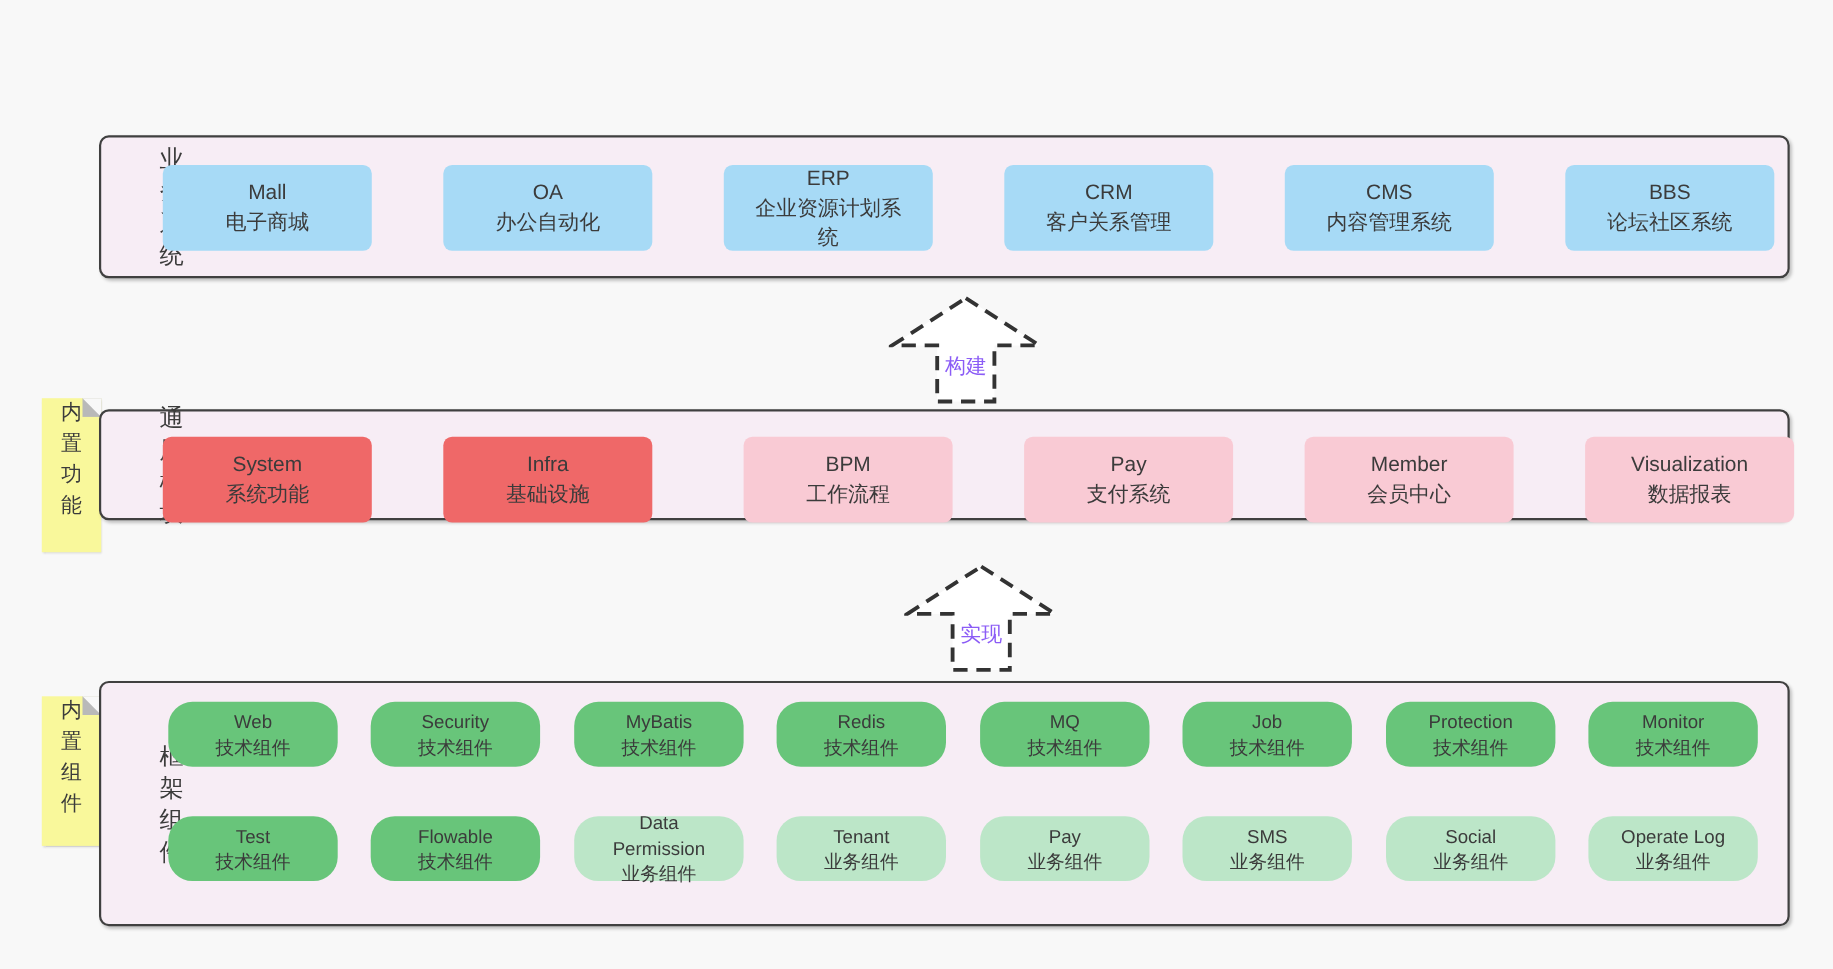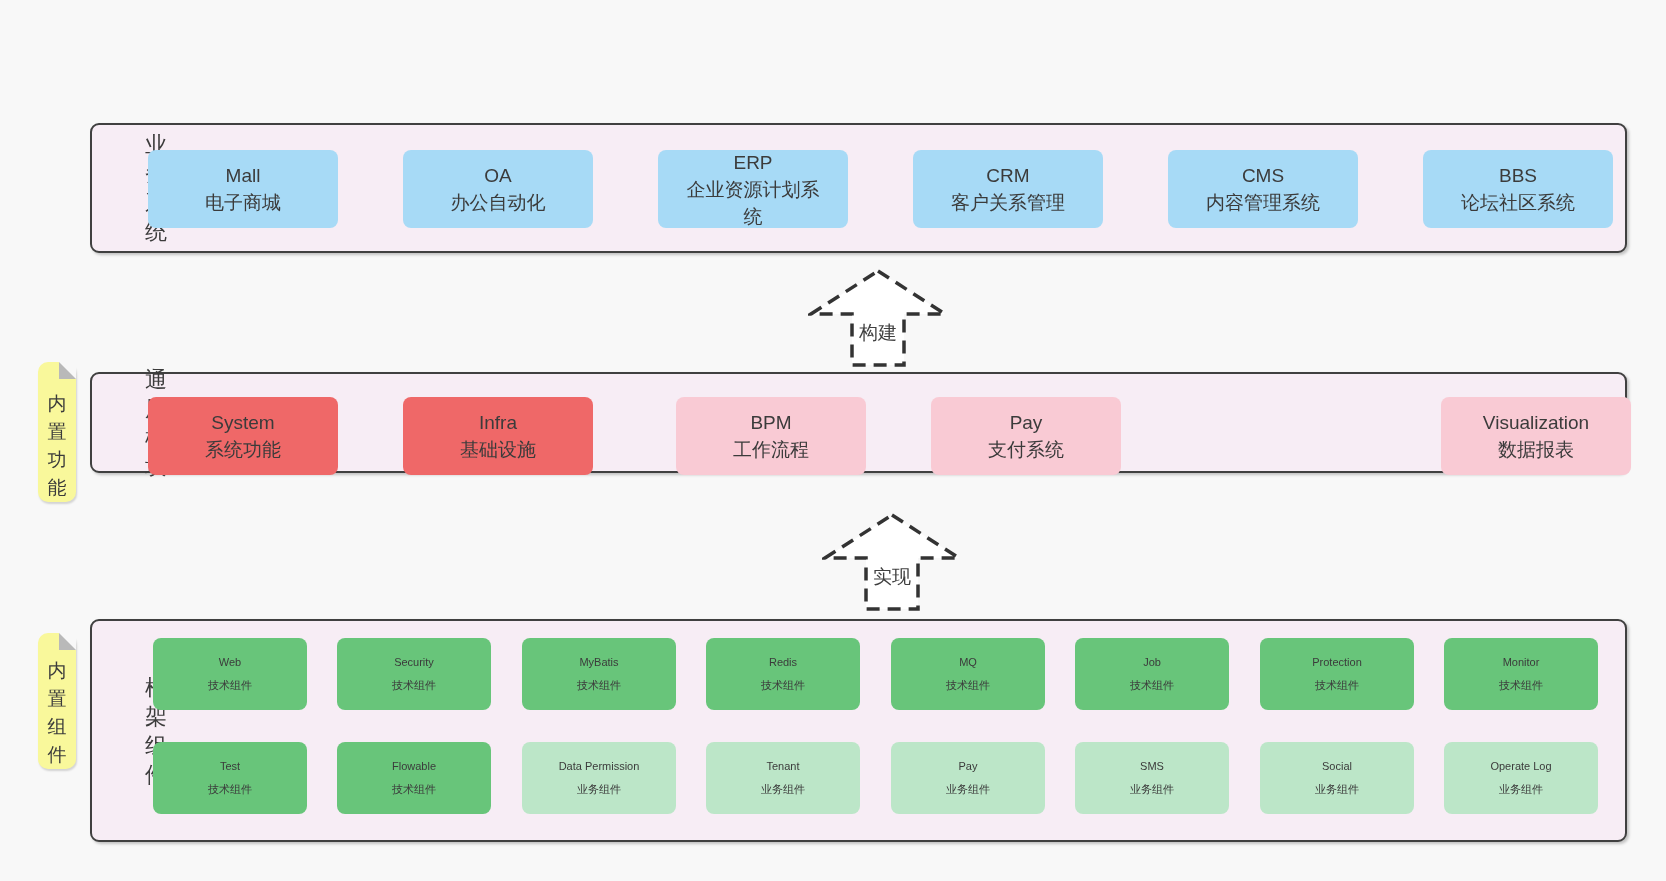--- a/index.html
+++ b/index.html
@@ -53,50 +53,50 @@
     width: 190px;
     height: 78px;
     font-size: 19px;
     line-height: 27px;
     padding: 0 26px;
   }
   .c1 .box { top: 25px; }
   .c2 .box { top: 23px; }
   .c3 .box {
     width: 154px;
-    height: 72px;
-    font-size: 11px;
+    height: 59px;
+    font-size: 17px;
     line-height: 23px;
     padding: 0 16px;
+    border-radius: 22px;
   }
   .c3 .r1 { top: 17px; }
   .c3 .r2 { top: 121px; }
 
   
   .p1 { left: 56px; }  .p2 { left: 311px; } .p3 { left: 566px; }
   .p4 { left: 821px; } .p5 { left: 1076px; } .p6 { left: 1331px; }
   
   .q1 { left: 61px; }  .q2 { left: 245px; } .q3 { left: 430px; } .q4 { left: 614px; }
   .q5 { left: 799px; } .q6 { left: 983px; align-items: center; } .q7 { left: 1168px; } .q8 { left: 1352px; }
 
   .blue  { background: #a7daf6; }
   .red   { background: #ef6868; }
   .pink  { background: #f9cad4; margin-left: 18px; }
   .green { background: #68c57a; }
   .green-light { background: #bce6c8; }
 
   .sticky {
     position: absolute;
-    width: 38px;
+    width: 54px;
     background: #f9f89b;
     display: flex;
-    align-items: flex-end;
+    align-items: flex-start;
     justify-content: center;
     box-shadow: 1px 2px 2px rgba(0,0,0,0.15);
-    border-radius: 10px;
   }
   .sticky1 { left: 38px; top: 362px; height: 140px; }
   .sticky2 { left: 38px; top: 633px; height: 136px; }
   .sticky .fold {
     position: absolute;
     top: 0; right: 0;
     width: 0; height: 0;
     border-style: solid;
     border-width: 0 17px 17px 0;
     border-color: #f8f8f8 #f8f8f8 #b9b9b9 #b9b9b9;
@@ -115,21 +115,21 @@
   .arrow svg { display: block; width: 100%; height: 100%; }
   .arrow .lbl {
     position: absolute;
     left: 50%;
     top: 52px;
     transform: translateX(-50%);
     background: #ffffff;
     padding: 0 2px;
     font-size: 19px;
     white-space: nowrap;
-    color: #404040;
+    color: #8b5cf6;
   }
 </style>
 </head>
 <body>
 
 <div class="page">
 
   <section class="container c1">
     <div class="vlabel">业务系统</div>
     <div class="box blue p1">
@@ -180,20 +180,24 @@
       <span>基础设施</span>
     </div>
     <div class="box pink p3">
       <span>BPM</span>
       <span>工作流程</span>
     </div>
     <div class="box pink p4">
       <span>Pay</span>
       <span>支付系统</span>
     </div>
+    <div class="box pink p5">
+      <span>Member</span>
+      <span>会员中心</span>
+    </div>
     <div class="box pink p6">
       <span>Visualization</span>
       <span>数据报表</span>
     </div>
   </section>
 
   <div class="arrow arrow2">
     <svg viewBox="0 0 140 100">
       <polygon points="70,3 137,46 96,46 96,97 44,97 44,46 3,46" fill="#ffffff" stroke="#333333" stroke-width="3.5" stroke-dasharray="13 8"></polygon>
     </svg>

